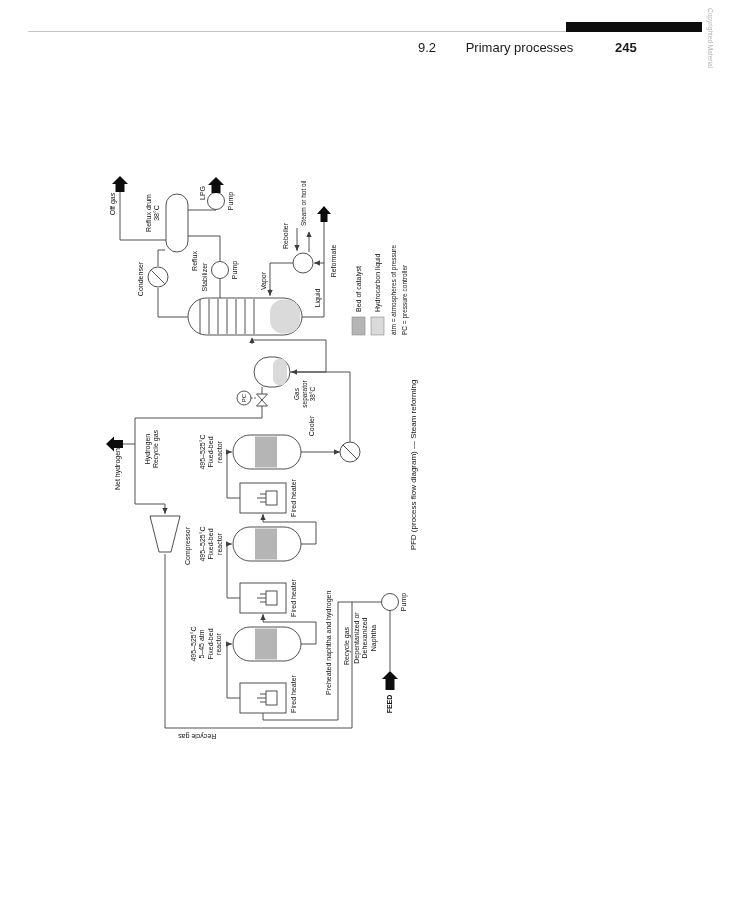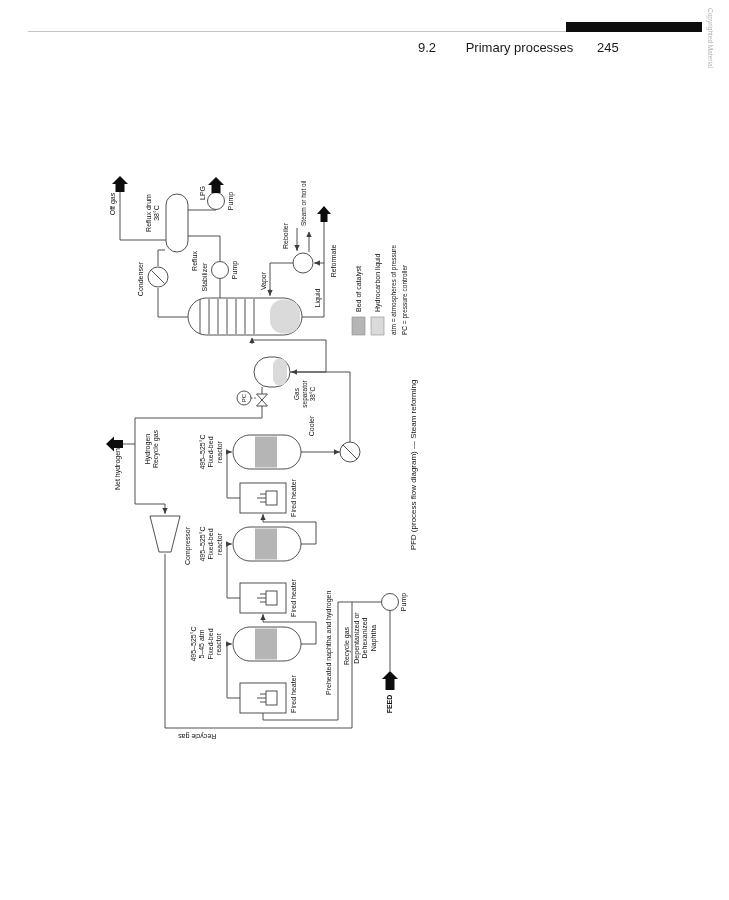--- a/index.html
+++ b/index.html
@@ -3,21 +3,21 @@
 <meta charset="utf-8">
 <style>
   html,body{margin:0;padding:0;}
   body{width:729px;height:900px;background:#ffffff;position:relative;overflow:hidden;
        font-family:"Liberation Sans","DejaVu Sans",sans-serif;}
   #page{position:absolute;inset:0;background:#fff;}
   #top-rule{position:absolute;left:28px;top:31px;width:674px;height:1px;background:#c4c4c4;}
   #top-bar{position:absolute;left:566px;top:22px;width:136px;height:10px;background:#0d0d0d;}
   #header{position:absolute;left:418px;top:40px;font-size:13px;color:#1a1a1a;white-space:nowrap;}
   #header .b{font-weight:normal;}
-  #header .pg{font-weight:normal;margin-left:20px;}
+  #header .pg{font-weight:bold;margin-left:38px;}
   #copyright{position:absolute;left:714px;top:8px;font-size:6.5px;color:#b3b3b3;
              transform:rotate(90deg);transform-origin:0 0;white-space:nowrap;}
   
   #diagram{position:absolute;left:100px;top:750px;width:580px;height:340px;
            transform:rotate(-90deg);transform-origin:0 0;}
   #diagram svg{position:absolute;left:0;top:0;}
   .lb{position:absolute;font-size:7px;line-height:1.2;color:#111;text-align:center;white-space:nowrap;}
   .lb.sm{font-size:6.5px;}
   .lb.left{text-align:left;}
   .lb.right{text-align:right;}

